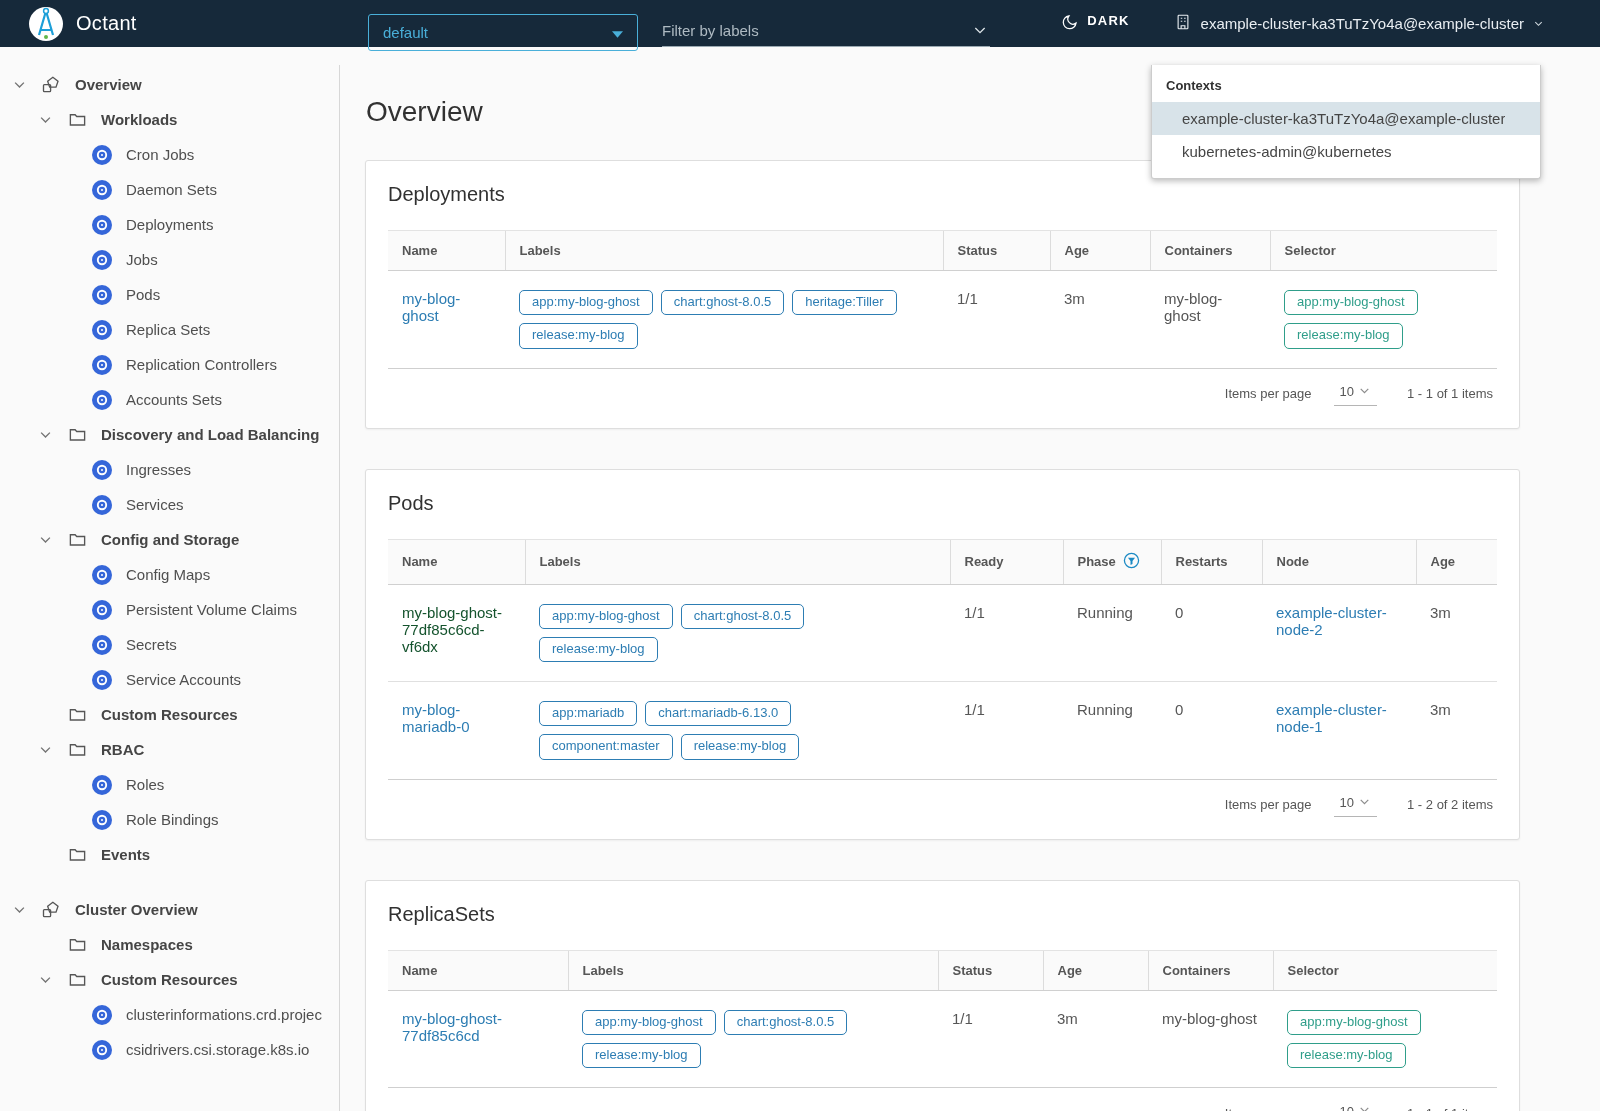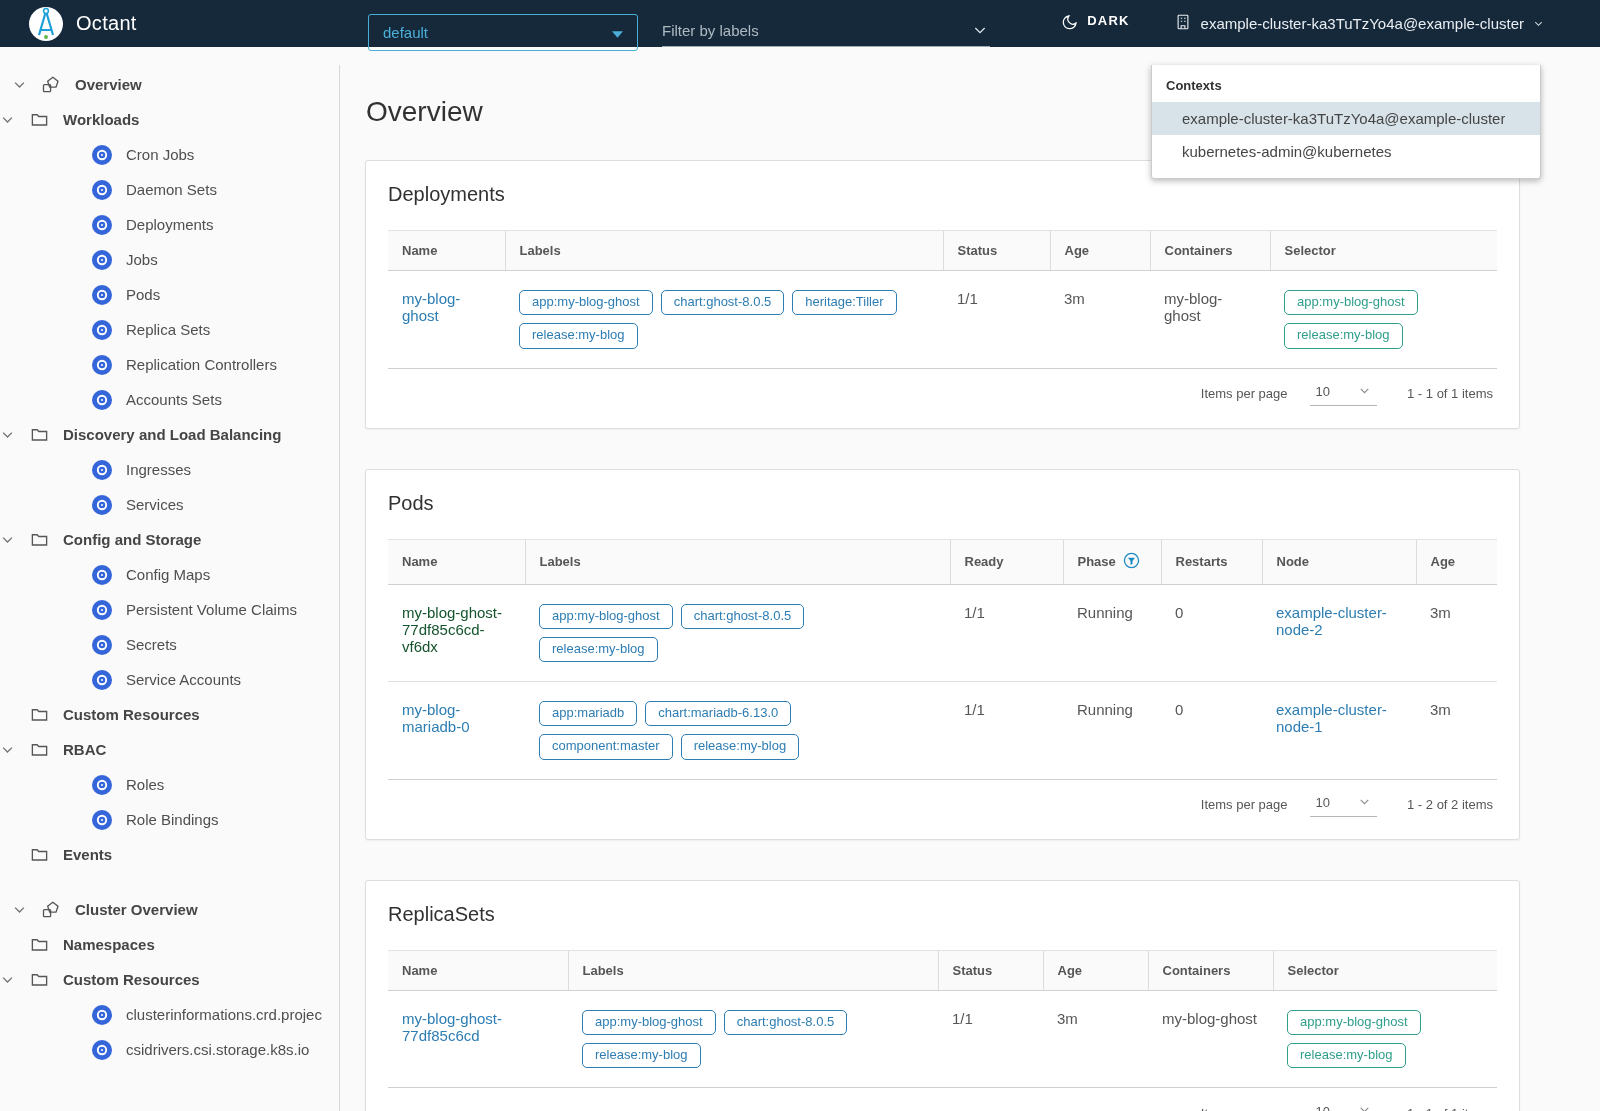--- a/index.html
+++ b/index.html
@@ -32,21 +32,21 @@
   .ctx-item { height:33px; display:flex; align-items:center; padding:0 10px 0 30px; font-size:15px;
     color:#454545; cursor:pointer; white-space:nowrap; overflow:hidden; }
   .ctx-item span { overflow:hidden; text-overflow:ellipsis; white-space:nowrap; }
   .ctx-item.selected { background:#d8e3e9; }
 
   
   .sidebar { position:absolute; top:65px; left:0; width:340px; bottom:0; background:#fafafa;
     border-right:1px solid #d7d7d7; overflow:hidden; padding-top:2px; }
   .nav-item { display:flex; align-items:center; height:35px; cursor:pointer; white-space:nowrap; overflow:hidden; }
   .nav-item.gap { margin-top:20px; }
-  .lvl0 { padding-left:12px; } .lvl1 { } .lvl2 { padding-left:92px; }
+  .lvl0 { padding-left:12px; } .lvl1 { padding-left:38px; } .lvl2 { padding-left:92px; }
   .chev { width:16px; min-width:16px; height:16px; margin-right:13px; display:inline-flex; cursor:pointer; }
   .chev-spacer { width:29px; min-width:29px; }
   .nav-ico { width:20px; min-width:20px; height:20px; margin-right:14px; display:inline-flex;
     align-items:center; justify-content:center; }
   .nav-label { font-size:15px; color:#4f4f4f; }
   .nav-item.bold .nav-label { font-weight:700; color:#454545; }
 
   
   .main { position:absolute; top:65px; left:341px; right:0; bottom:0; background:#fafafa;
     padding:0 80px 0 24px; overflow:hidden; }
@@ -58,21 +58,21 @@
   .dg-table th { background:#fafafa; font-size:13px; font-weight:700; color:#565656; text-align:right;
     padding:12px 14px; border-top:1px solid #e3e3e3; border-bottom:1px solid #d0d0d0; }
   .dg-table th:not(:first-child) { border-left:1px solid #dcdcdc; }
   .th-inner { display:flex; align-items:center; gap:7px; }
   .dg-table td { font-size:15px; color:#565656; vertical-align:top; padding:19px 14px; background:#fff;
     border-bottom:1px solid #e0e0e0; overflow-wrap:break-word; }
   .dg-table tr:last-child td { border-bottom:none; }
   .dg-footer { display:flex; align-items:center; justify-content:flex-end; border-top:1px solid #cfcfcf;
     padding:13px 4px 10px; font-size:13px; color:#565656; }
   .pp-label { margin-right:22px; }
-  .pp-select { display:inline-flex; align-items:center; gap:28px; padding:2px 6px 5px;
+  .pp-select { display:inline-flex; align-items:center; gap:4px; padding:2px 6px 5px;
     border-bottom:1px solid #b5b5b5; cursor:pointer; color:#565656; }
   .pp-range { margin-left:30px; }
   .link { color:#2d7db3; text-decoration:none; cursor:pointer; }
   .link.visited { color:#14532d; }
   .badges { display:flex; flex-wrap:wrap; margin-bottom:-8px; }
   .badge { display:inline-block; border:1.5px solid #2d7db3; color:#2d7db3; border-radius:5px;
     padding:3px 12px 4px; font-size:13px; line-height:1.25; margin:0 8px 8px 0; background:#fff;
     cursor:pointer; white-space:nowrap; }
   .badge.teal { border-color:#2f9e8a; color:#2f9e8a; }
 </style>

